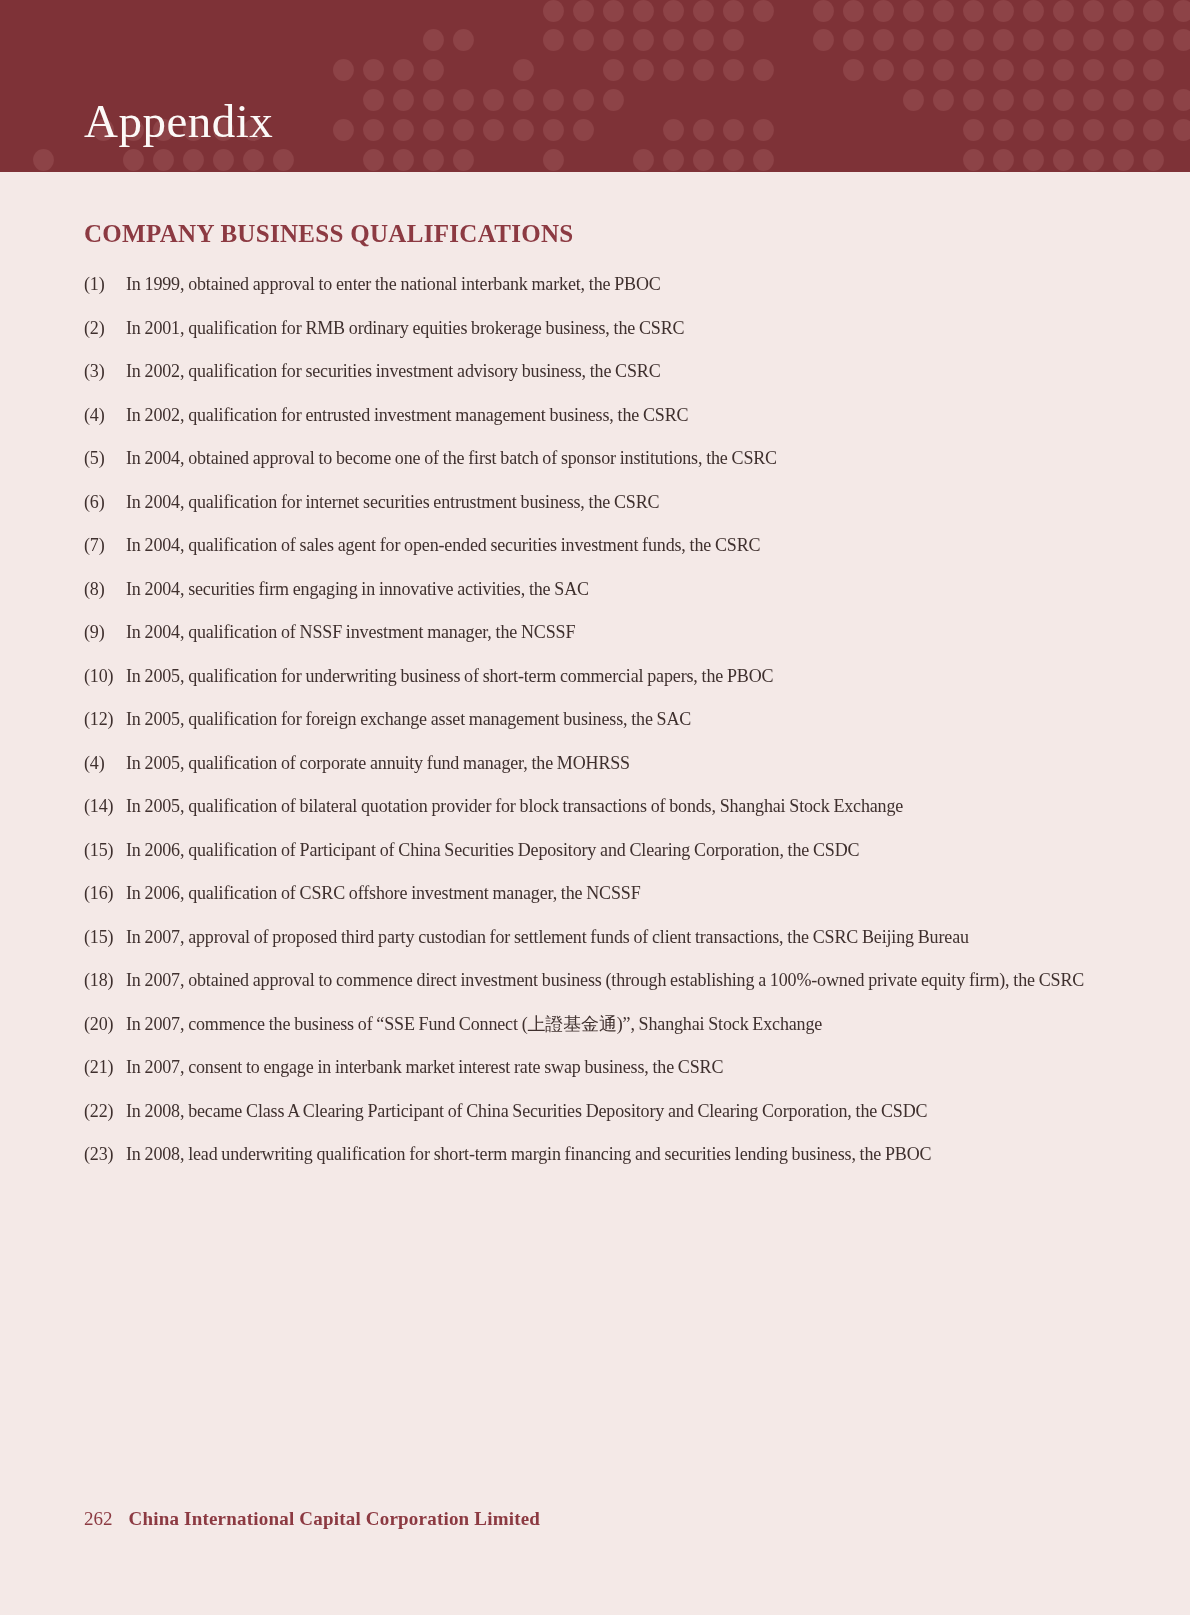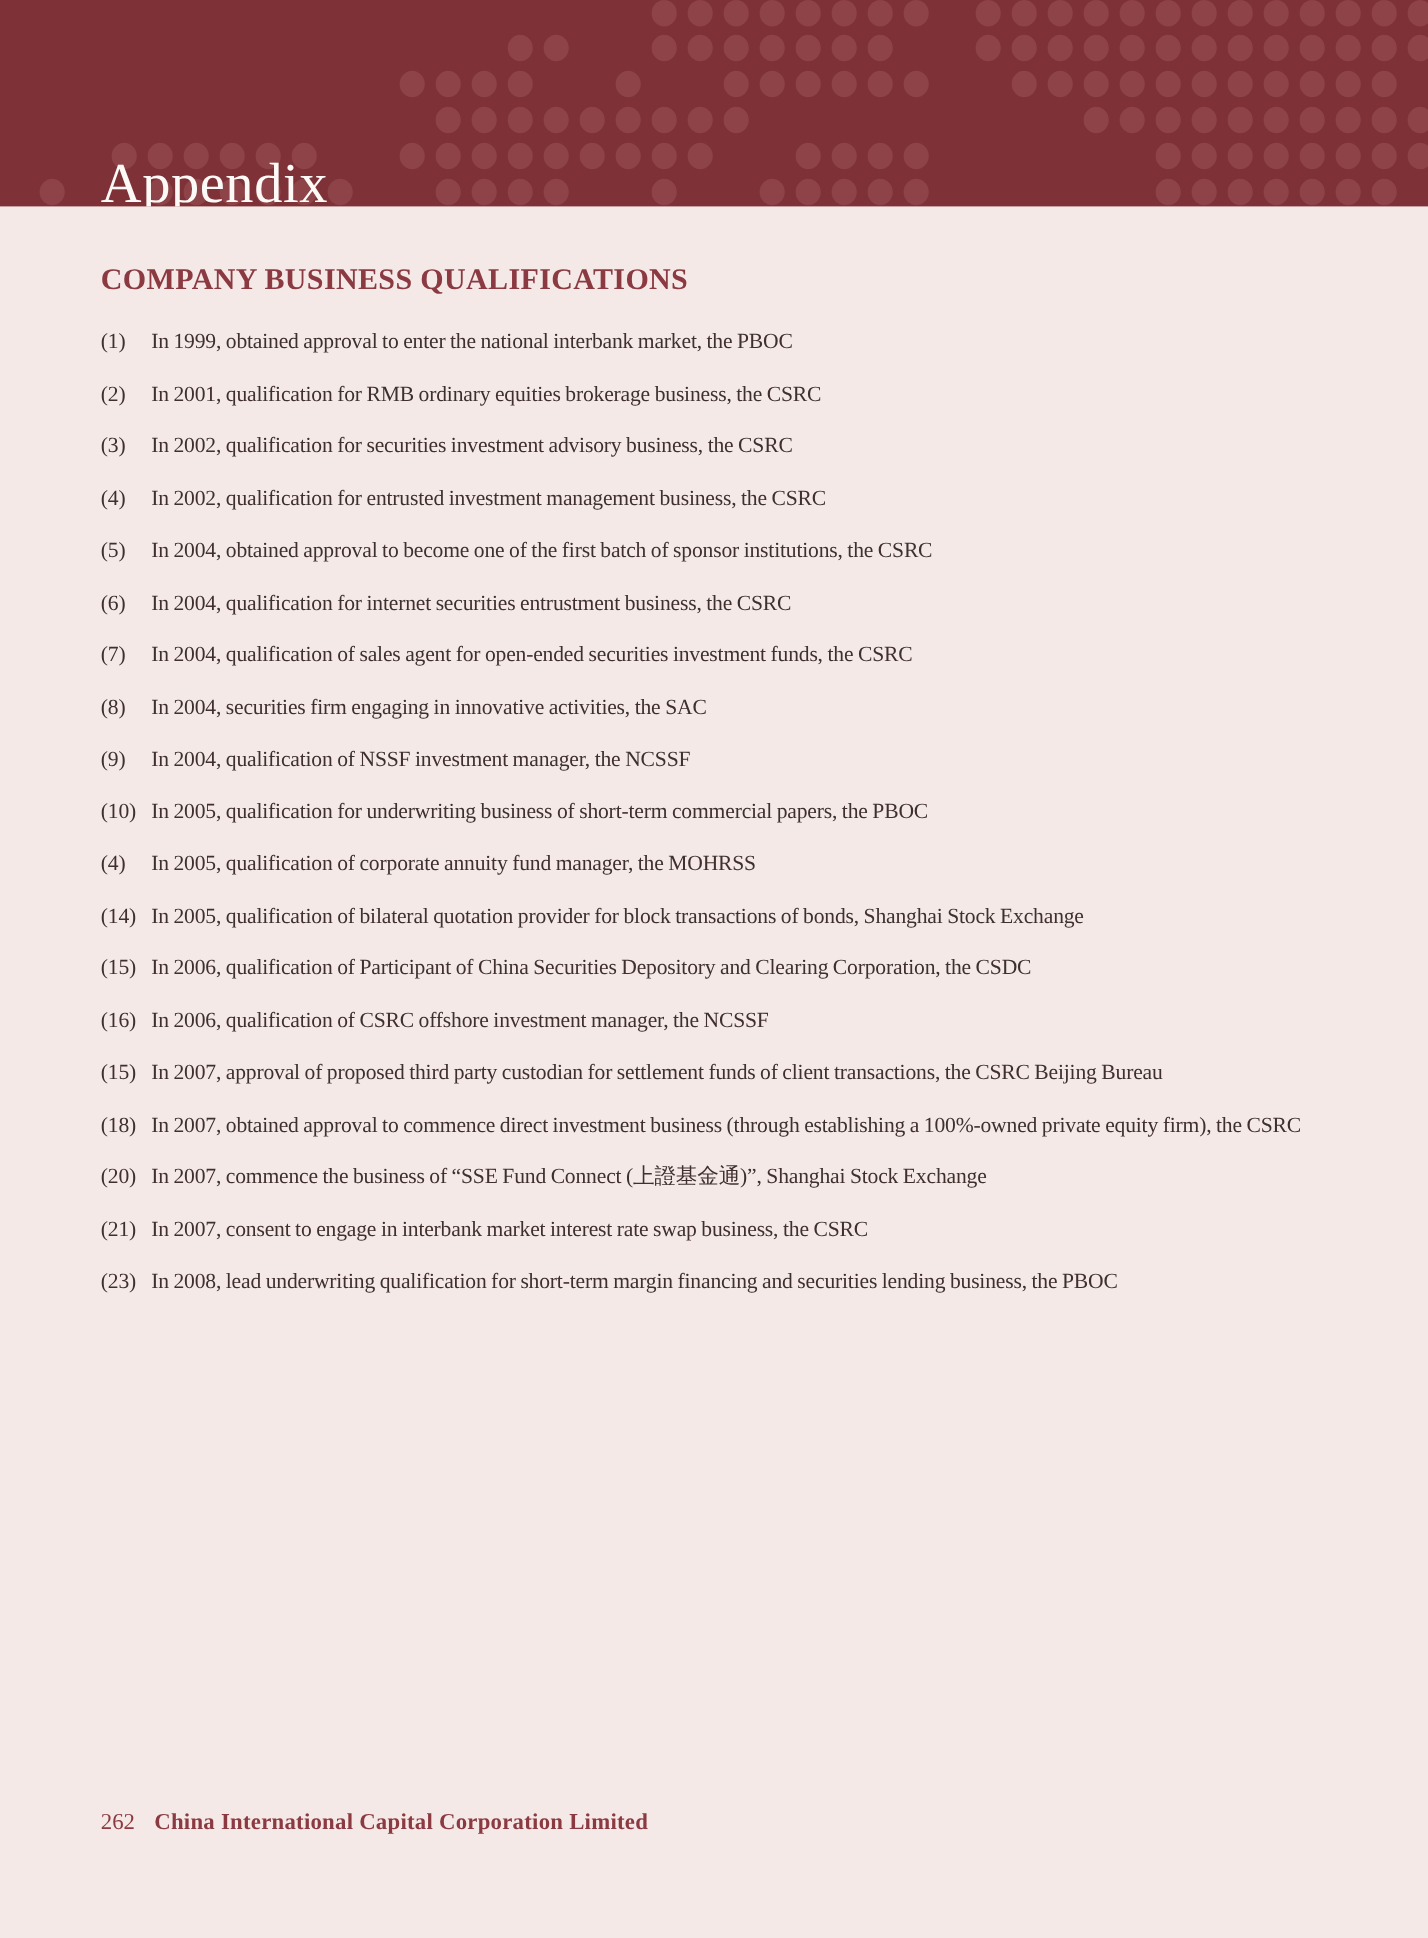--- a/index.html
+++ b/index.html
@@ -28,21 +28,20 @@
   }
   .header-title {
     position: absolute;
     left: 84px;
     top: 98px;
     color: #fcf9f7;
     font-size: 47px;
     line-height: 1;
     letter-spacing: 0.5px;
     z-index: 2;
-    margin-top: 32px;
   }
   
   .content {
     padding: 48px 84px 0 84px;
   }
   .section-heading {
     color: #8c3a42;
     font-weight: bold;
     font-size: 25px;
     letter-spacing: 0.3px;
@@ -263,20 +262,24 @@
         </div>
         <div class="item">
           <span class="num">(9)</span>
           <div class="txt">In 2004, qualification of NSSF investment manager, the NCSSF</div>
         </div>
         <div class="item">
           <span class="num">(10)</span>
           <div class="txt">In 2005, qualification for underwriting business of short-term commercial papers, the PBOC</div>
         </div>
         <div class="item">
+          <span class="num">(12)</span>
+          <div class="txt">In 2005, qualification for foreign exchange asset management business, the SAC</div>
+        </div>
+        <div class="item">
           <span class="num">(4)</span>
           <div class="txt">In 2005, qualification of corporate annuity fund manager, the MOHRSS</div>
         </div>
         <div class="item">
           <span class="num">(14)</span>
           <div class="txt">In 2005, qualification of bilateral quotation provider for block transactions of bonds, Shanghai Stock Exchange</div>
         </div>
         <div class="item">
           <span class="num">(15)</span>
           <div class="txt">In 2006, qualification of Participant of China Securities Depository and Clearing Corporation, the CSDC</div>
@@ -293,20 +296,24 @@
           <span class="num">(18)</span>
           <div class="txt">In 2007, obtained approval to commence direct investment business (through establishing a 100%-owned private equity firm), the CSRC</div>
         </div>
         <div class="item">
           <span class="num">(20)</span>
           <div class="txt">In 2007, commence the business of “SSE Fund Connect (上證基金通)”, Shanghai Stock Exchange</div>
         </div>
         <div class="item">
           <span class="num">(21)</span>
           <div class="txt">In 2007, consent to engage in interbank market interest rate swap business, the CSRC</div>
+        </div>
+        <div class="item">
+          <span class="num">(22)</span>
+          <div class="txt">In 2008, became Class A Clearing Participant of China Securities Depository and Clearing Corporation, the CSDC</div>
         </div>
         <div class="item">
           <span class="num">(23)</span>
           <div class="txt">In 2008, lead underwriting qualification for short-term margin financing and securities lending business, the PBOC</div>
         </div>
       </div>
   </div>
 
   <div class="footer" style="color: rgb(140, 58, 66); text-align: center;">
     <span class="page-num">262</span>

